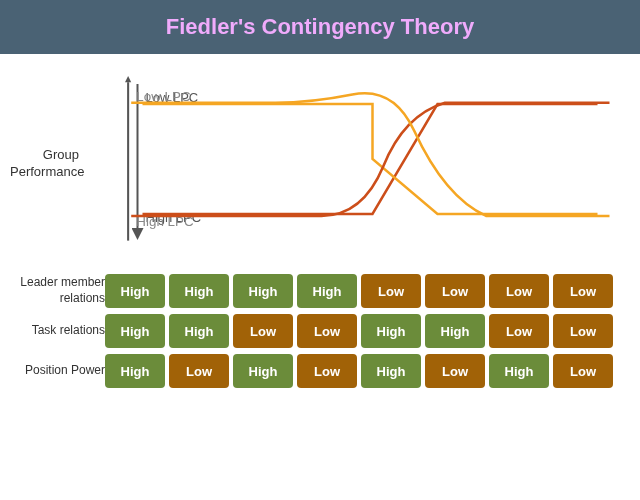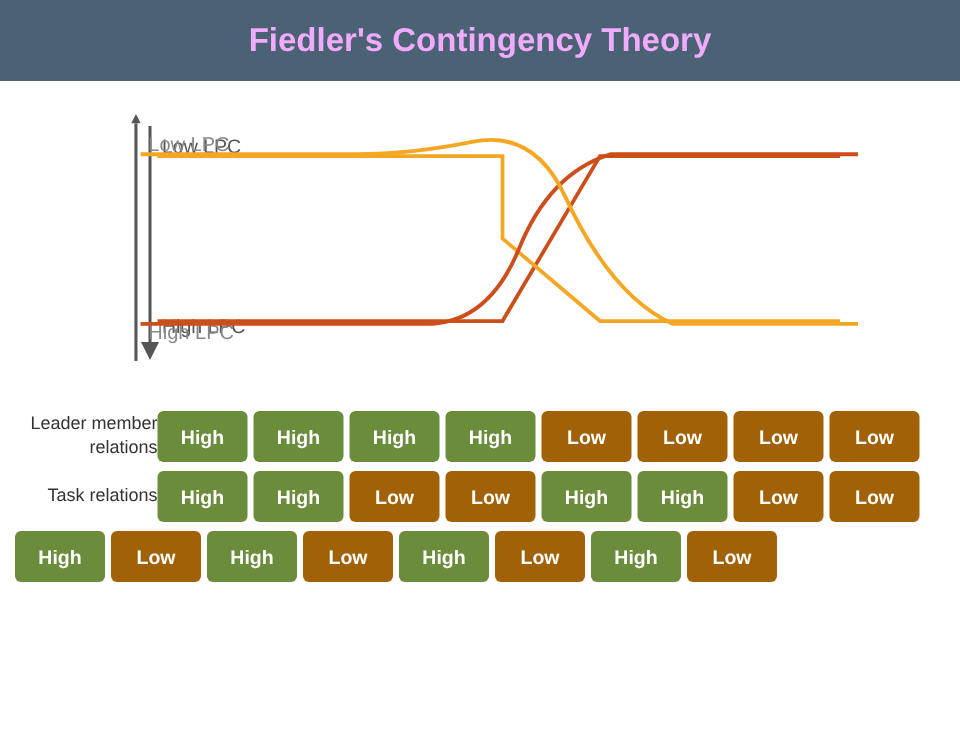--- a/index.html
+++ b/index.html
@@ -78,20 +78,21 @@
     .cell-green { background: #6b8c3a; }
     .cell-orange { background: #a16207; }
   </style>
 </head>
 <body>
 
 <div class="header">Fiedler's Contingency Theory</div>
 
 <div class="content">
   <div class="chart-area">
+    <div class="y-label">Group<br>Performance</div>
     <div class="chart-container">
       
       <svg width="100%" height="180" viewBox="0 0 500 180">
 
         <line x1="30" y1="10" x2="30" y2="160" stroke="#555" stroke-width="2" marker-end="url(#arrowhead)"></line>
         <defs>
           <marker id="arrowhead" markerWidth="6" markerHeight="6" refX="3" refY="3" orient="auto">
             <polygon points="0 0, 6 3, 0 6" fill="#555"></polygon>
           </marker>
         </defs>
@@ -151,20 +152,21 @@
         <div class="cell cell-orange">Low</div>
         <div class="cell cell-orange">Low</div>
         <div class="cell cell-green">High</div>
         <div class="cell cell-green">High</div>
         <div class="cell cell-orange">Low</div>
         <div class="cell cell-orange">Low</div>
       </div>
     </div>
 
     <div class="table-row-wrap">
+      <div class="row-label">Position Power</div>
       <div class="cells">
         <div class="cell cell-green">High</div>
         <div class="cell cell-orange">Low</div>
         <div class="cell cell-green">High</div>
         <div class="cell cell-orange">Low</div>
         <div class="cell cell-green">High</div>
         <div class="cell cell-orange">Low</div>
         <div class="cell cell-green">High</div>
         <div class="cell cell-orange">Low</div>
       </div>

